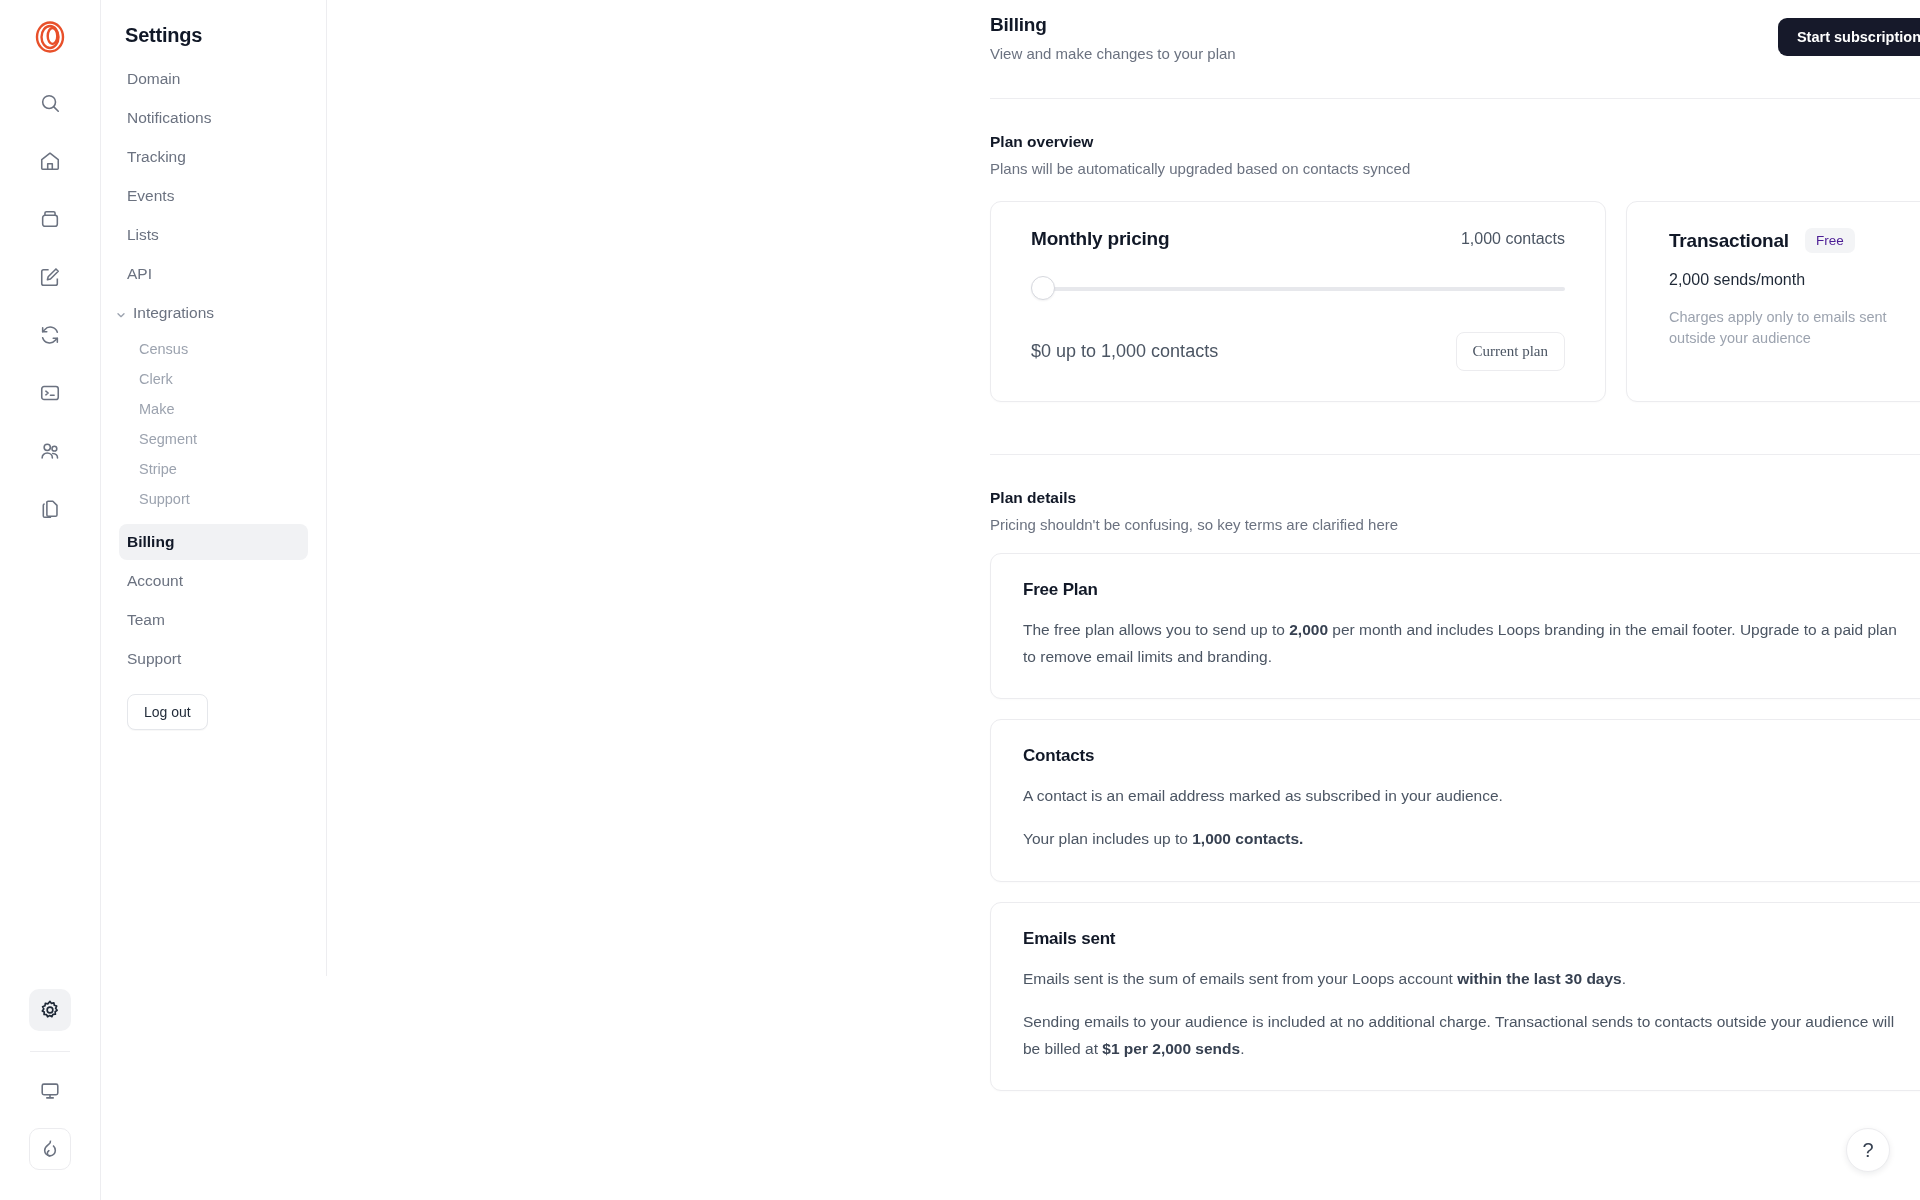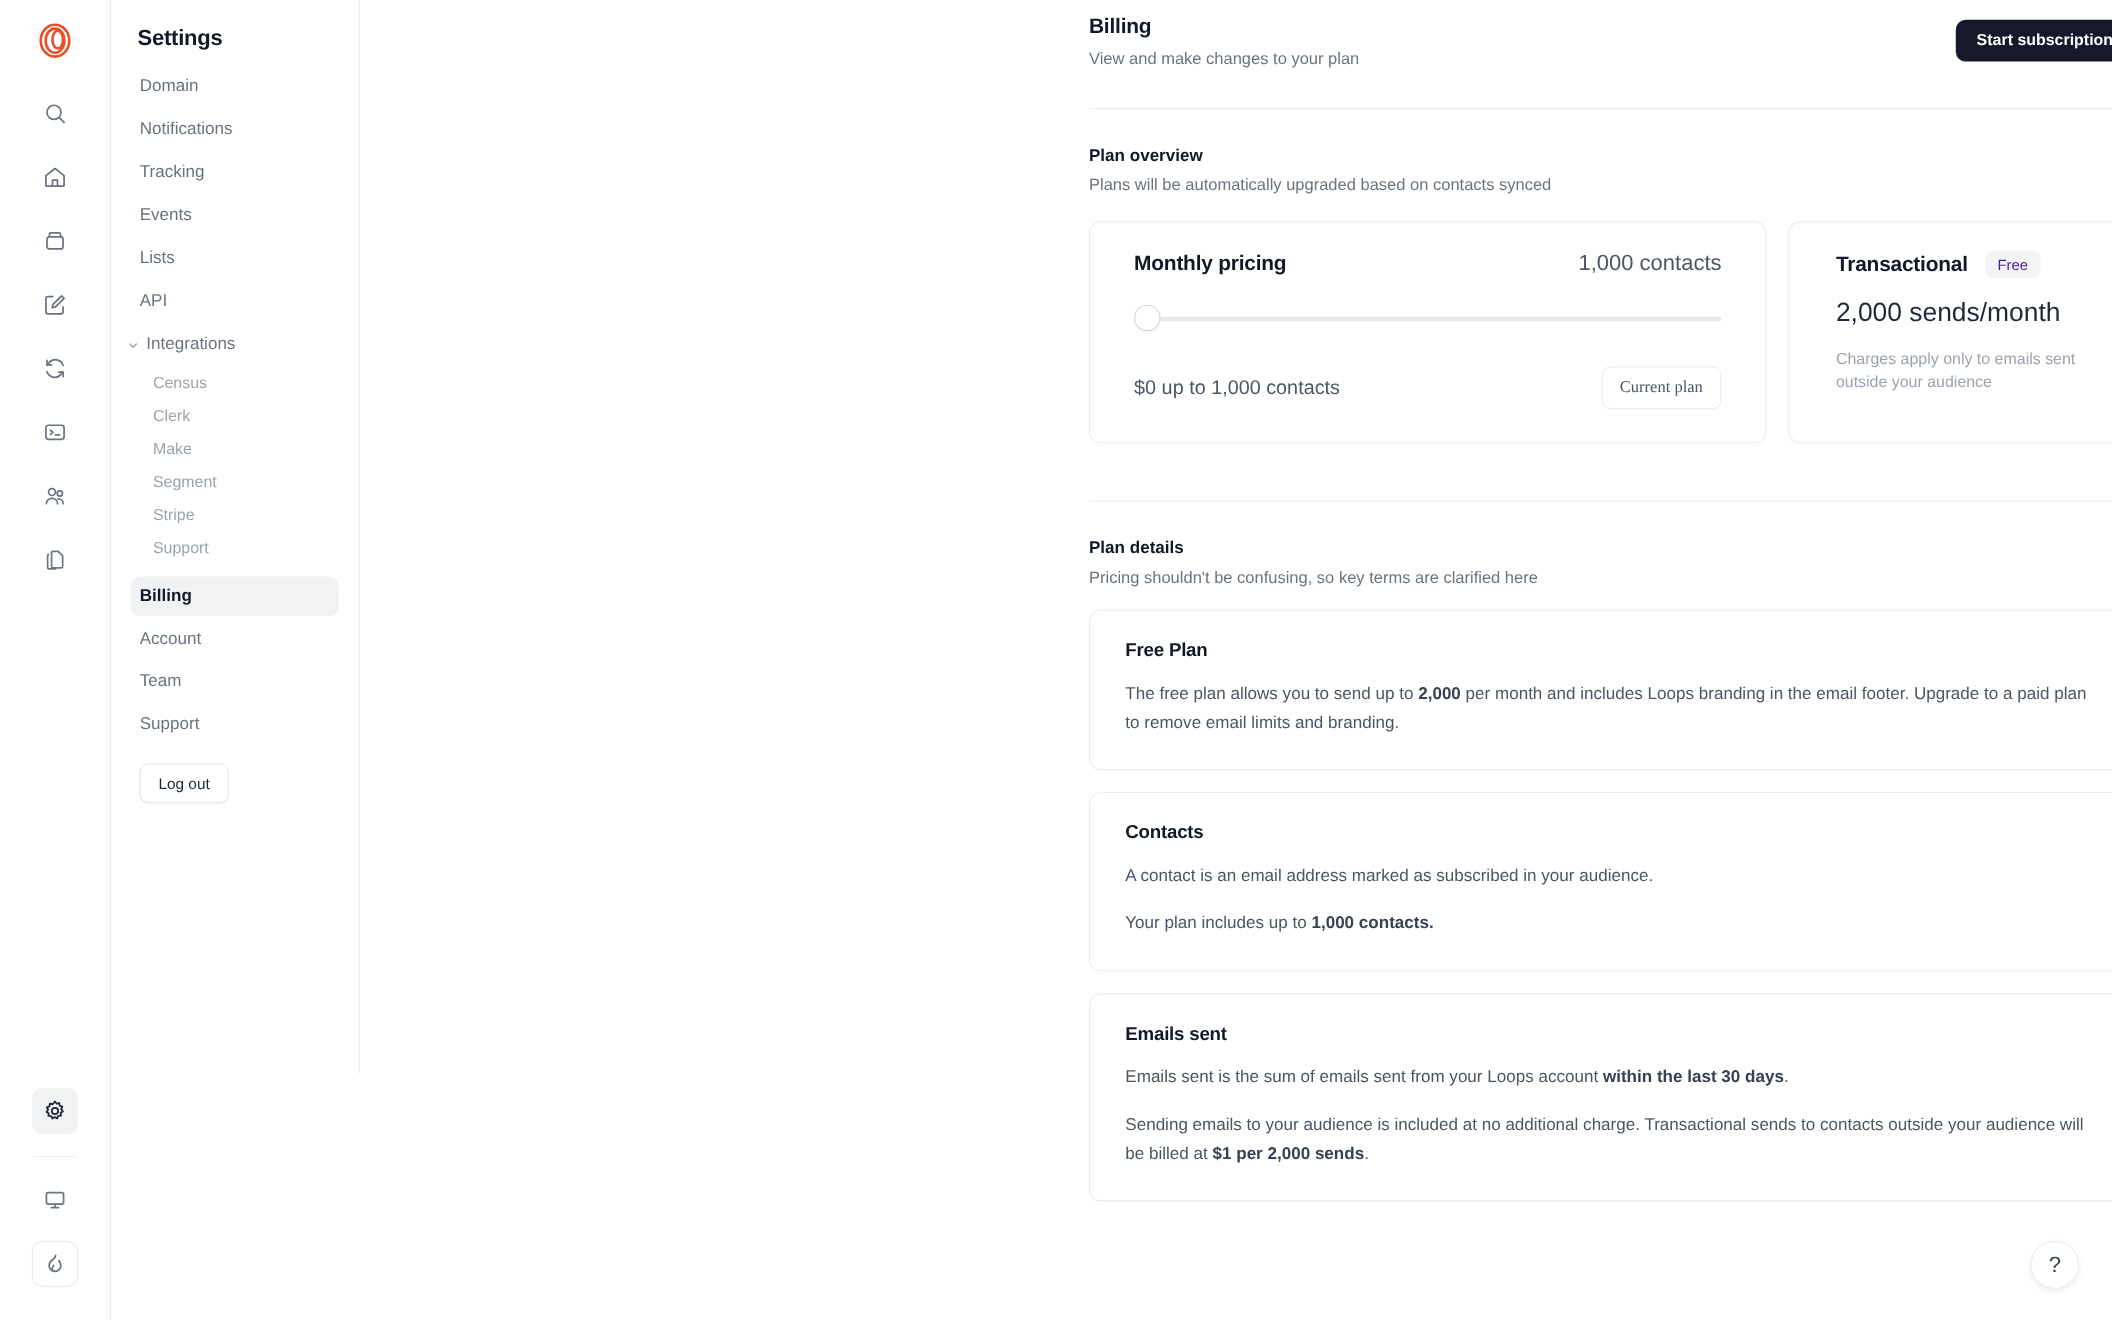--- a/index.html
+++ b/index.html
@@ -89,21 +89,21 @@
   .cards-row { display: flex; gap: 20px; margin-top: 24px; }
   .card {
     border: 1px solid #ececef; border-radius: 11px; background:#fff;
     box-shadow: 0 1px 2px rgba(16,24,40,0.02);
   }
   .card-pricing { width: 616px; padding: 26px 40px 30px 40px; }
   .card-trans  { width: 312px; padding: 26px 42px 26px 42px; }
 
   .pricing-top { display:flex; align-items:center; justify-content:space-between; }
   .pricing-title { font-size: 19px; font-weight: 700; color:#111827; letter-spacing:-0.2px;}
-  .pricing-count { font-size: 20px; color: #4b5563; }
+  .pricing-count { font-size: 16px; color: #4b5563; }
 
   .slider { position: relative; height: 26px; margin-top: 26px; }
   .slider-track {
     position:absolute; left: 16px; right: 0; top: 11px; height: 4px;
     background: #e7e8ec; border-radius: 3px;
   }
   .slider-thumb {
     position:absolute; left: 0; top: 0; width: 24px; height: 24px;
     background:#ffffff; border: 1px solid #d6d8de; border-radius: 50%;
     box-shadow: 0 1px 2px rgba(16,24,40,0.06); cursor: pointer;
@@ -115,21 +115,21 @@
     font-size: 15px; color:#4b5563; background:#fff; font-family: Liberation Serif, serif;
     border: 1px solid #ececef; border-radius: 8px; padding: 10px 16px; cursor: pointer;
   }
 
   .trans-top { display:flex; align-items:center; gap: 16px; }
   .trans-title { font-size: 19px; font-weight: 700; color:#111827; letter-spacing:-0.2px;}
   .badge {
     font-size: 13.5px; color:#4c1d95; background:#f3f4f6;
     padding: 5px 11px; border-radius: 7px;
   }
-  .trans-main { font-size: 24px; color:#1f2937; margin-top: 18px; }
+  .trans-main { font-size: 16px; color:#1f2937; margin-top: 18px; }
   .trans-note { font-size: 14.5px; color:#9ca3af; margin-top: 18px; line-height: 1.45; }
 
   .detail-card {
     border: 1px solid #ececef; border-radius: 11px; background:#fff;
     padding: 26px 32px 28px 32px; margin-top: 20px; width: 948px;
     box-shadow: 0 1px 2px rgba(16,24,40,0.02);
   }
   .detail-title { font-size: 17px; font-weight: 700; color:#111827; letter-spacing:-0.2px; }
   .detail-p { font-size: 15.5px; color:#4b5563; line-height: 1.75; margin-top: 16px; }
   .detail-p b { font-weight: 700; color:#374151; }

